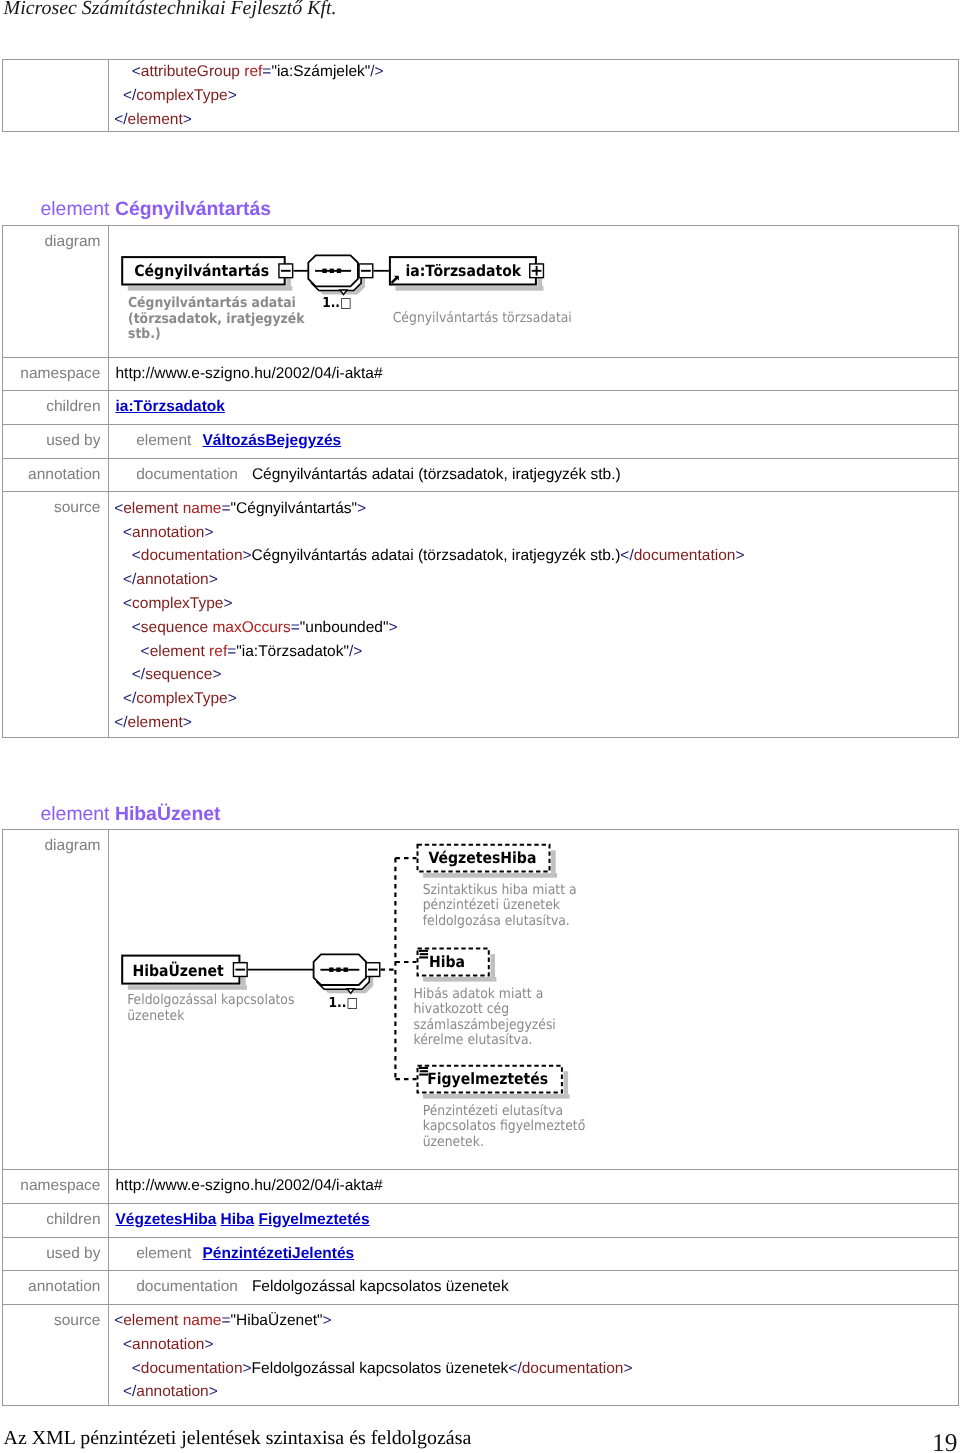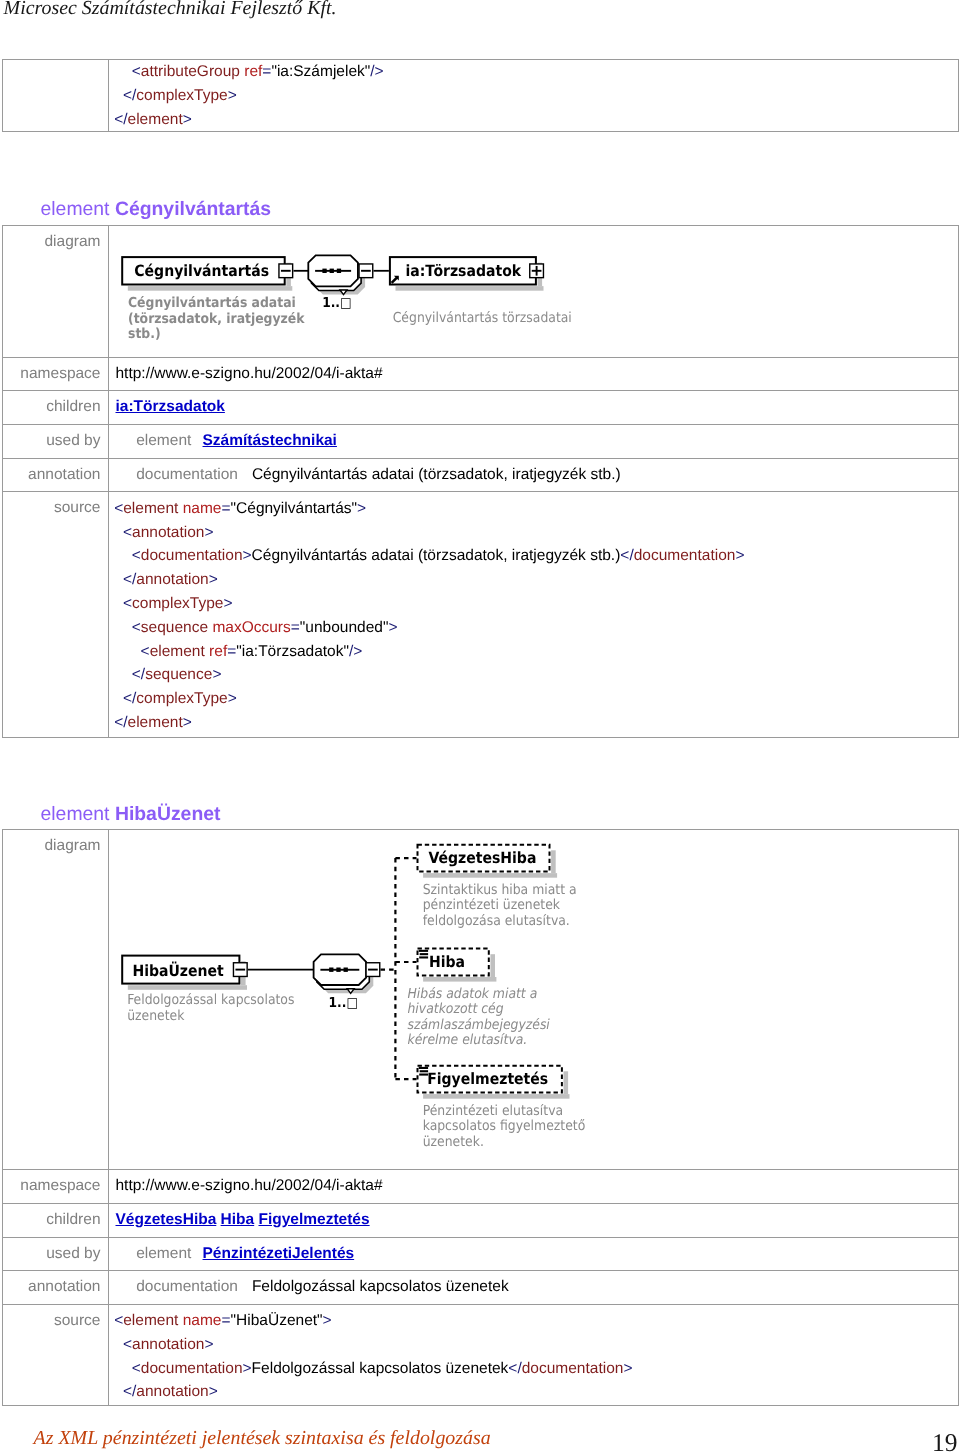--- a/index.html
+++ b/index.html
@@ -8,21 +8,21 @@
   body{will-change:transform;}
   body{width:960px;height:1453px;font-family:"Liberation Sans",sans-serif;
        position:relative;overflow:hidden;color:#000;
        -webkit-font-smoothing:antialiased;text-rendering:geometricPrecision;}
   .page{position:relative;width:960px;height:1453px;}
 
   
   .runhead{position:absolute;left:3.6px;top:-2.5px;font-family:"Liberation Serif",serif;
            font-style:italic;font-size:19.9px;line-height:20px;color:#171717;white-space:nowrap;}
   .runfoot{position:absolute;left:3.6px;font-family:"Liberation Serif",serif;
-           font-style:italic;font-size:19.9px;line-height:20px;color:#c2410c;white-space:nowrap;margin-left:30px;}
+           font-size:19.9px;line-height:20px;color:#000000;white-space:nowrap;}
   .pagenum{position:absolute;font-family:"Liberation Serif",serif;font-size:25.5px;line-height:26px;color:#171717;}
 
   
   .xtable{position:absolute;border-collapse:collapse;border:1px solid #9a9a9a;background:#fff;}
   .xtable td{border:1px solid #9a9a9a;padding:0;vertical-align:top;}
   td.lab{width:106px;box-sizing:border-box;text-align:right;color:#7f7f7f;font-size:15.5px;
          padding:7px 7.5px 7px 0;white-space:nowrap;line-height:18.6px;}
   td.val{padding:7px 4px 7px 6.5px;font-size:15.5px;color:#000;line-height:18.6px;}
   td.srccell{padding:4.7px 4px 2.6px 5.2px;}
   td.srccell2{padding:4.3px 4px 0.5px 5.2px;}
@@ -125,21 +125,21 @@
     <tr>
       <td class="lab">namespace</td>
       <td class="val"><span>http://www.e-szigno.hu/2002/04/i-akta#</span></td>
     </tr>
     <tr>
       <td class="lab">children</td>
       <td class="val"><span><span class="lnk">ia:Törzsadatok</span></span></td>
     </tr>
     <tr>
       <td class="lab">used by</td>
-      <td class="val"><span class="kw kw-ind">element</span><span class="gap"></span><span><span class="lnk">Számítástechnikai</span></span></td>
+      <td class="val"><span class="kw kw-ind">element</span><span class="gap"></span><span><span class="lnk">VáltozásBejegyzés</span></span></td>
     </tr>
     <tr>
       <td class="lab">annotation</td>
       <td class="val"><span class="kw kw-ind">documentation</span><span class="gap2"></span><span>Cégnyilvántartás adatai (törzsadatok, iratjegyzék stb.)</span></td>
     </tr>
     <tr>
       <td class="lab">source</td>
       <td class="val srccell">
         <div class="src"><div class="srcline" style="padding-left: 0px;"><span class="b">&lt;</span><span class="t">element</span><span class="t"> </span><span class="a">name</span><span class="b">=</span><span class="v">"Cégnyilvántartás"</span><span class="b">&gt;</span></div><div class="srcline" style="padding-left: 8.8px;"><span class="b">&lt;</span><span class="t">annotation</span><span class="b">&gt;</span></div><div class="srcline" style="padding-left: 17.6px;"><span class="b">&lt;</span><span class="t">documentation</span><span class="b">&gt;</span><span class="txt">Cégnyilvántartás adatai (törzsadatok, iratjegyzék stb.)</span><span class="b">&lt;/</span><span class="t">documentation</span><span class="b">&gt;</span></div><div class="srcline" style="padding-left: 8.8px;"><span class="b">&lt;/</span><span class="t">annotation</span><span class="b">&gt;</span></div><div class="srcline" style="padding-left: 8.8px;"><span class="b">&lt;</span><span class="t">complexType</span><span class="b">&gt;</span></div><div class="srcline" style="padding-left: 17.6px;"><span class="b">&lt;</span><span class="t">sequence</span><span class="t"> </span><span class="a">maxOccurs</span><span class="b">=</span><span class="v">"unbounded"</span><span class="b">&gt;</span></div><div class="srcline" style="padding-left: 26.4px;"><span class="b">&lt;</span><span class="t">element</span><span class="t"> </span><span class="a">ref</span><span class="b">=</span><span class="v">"ia:Törzsadatok"</span><span class="b">/&gt;</span></div><div class="srcline" style="padding-left: 17.6px;"><span class="b">&lt;/</span><span class="t">sequence</span><span class="b">&gt;</span></div><div class="srcline" style="padding-left: 8.8px;"><span class="b">&lt;/</span><span class="t">complexType</span><span class="b">&gt;</span></div><div class="srcline" style="padding-left: 0px;"><span class="b">&lt;/</span><span class="t">element</span><span class="b">&gt;</span></div></div>
       </td>
@@ -199,21 +199,21 @@
               </svg>
               <div class="dg-name" style="left: 16.9px; top: 126.7px;">HibaÜzenet</div>
               <div class="dg-doc" style="left: 11.7px; top: 156px;">Feldolgozással kapcsolatos
 üzenetek</div>
               <div class="dg-occ" style="left: 213.1px; top: 158.6px;">1..□</div>
               <div class="dg-name" style="left: 313px; top: 13.9px;">VégzetesHiba</div>
               <div class="dg-doc" style="left: 307.2px; top: 45.3px;">Szintaktikus hiba miatt a
 pénzintézeti üzenetek
 feldolgozása elutasítva.</div>
               <div class="dg-name" style="left: 313.5px; top: 117.8px;">Hiba</div>
-              <div class="dg-doc" style="left: 292px; top: 149.2px; font-style: italic;">Hibás adatok miatt a
+              <div class="dg-doc" style="left: 298px; top: 149.2px;">Hibás adatok miatt a
 hivatkozott cég
 számlaszámbejegyzési
 kérelme elutasítva.</div>
               <div class="dg-name" style="left: 311.7px; top: 234.9px;">Figyelmeztetés</div>
               <div class="dg-doc" style="left: 307.2px; top: 266.3px;">Pénzintézeti elutasítva
 kapcsolatos figyelmeztető
 üzenetek.</div>
             </div>
       </td>
     </tr>

